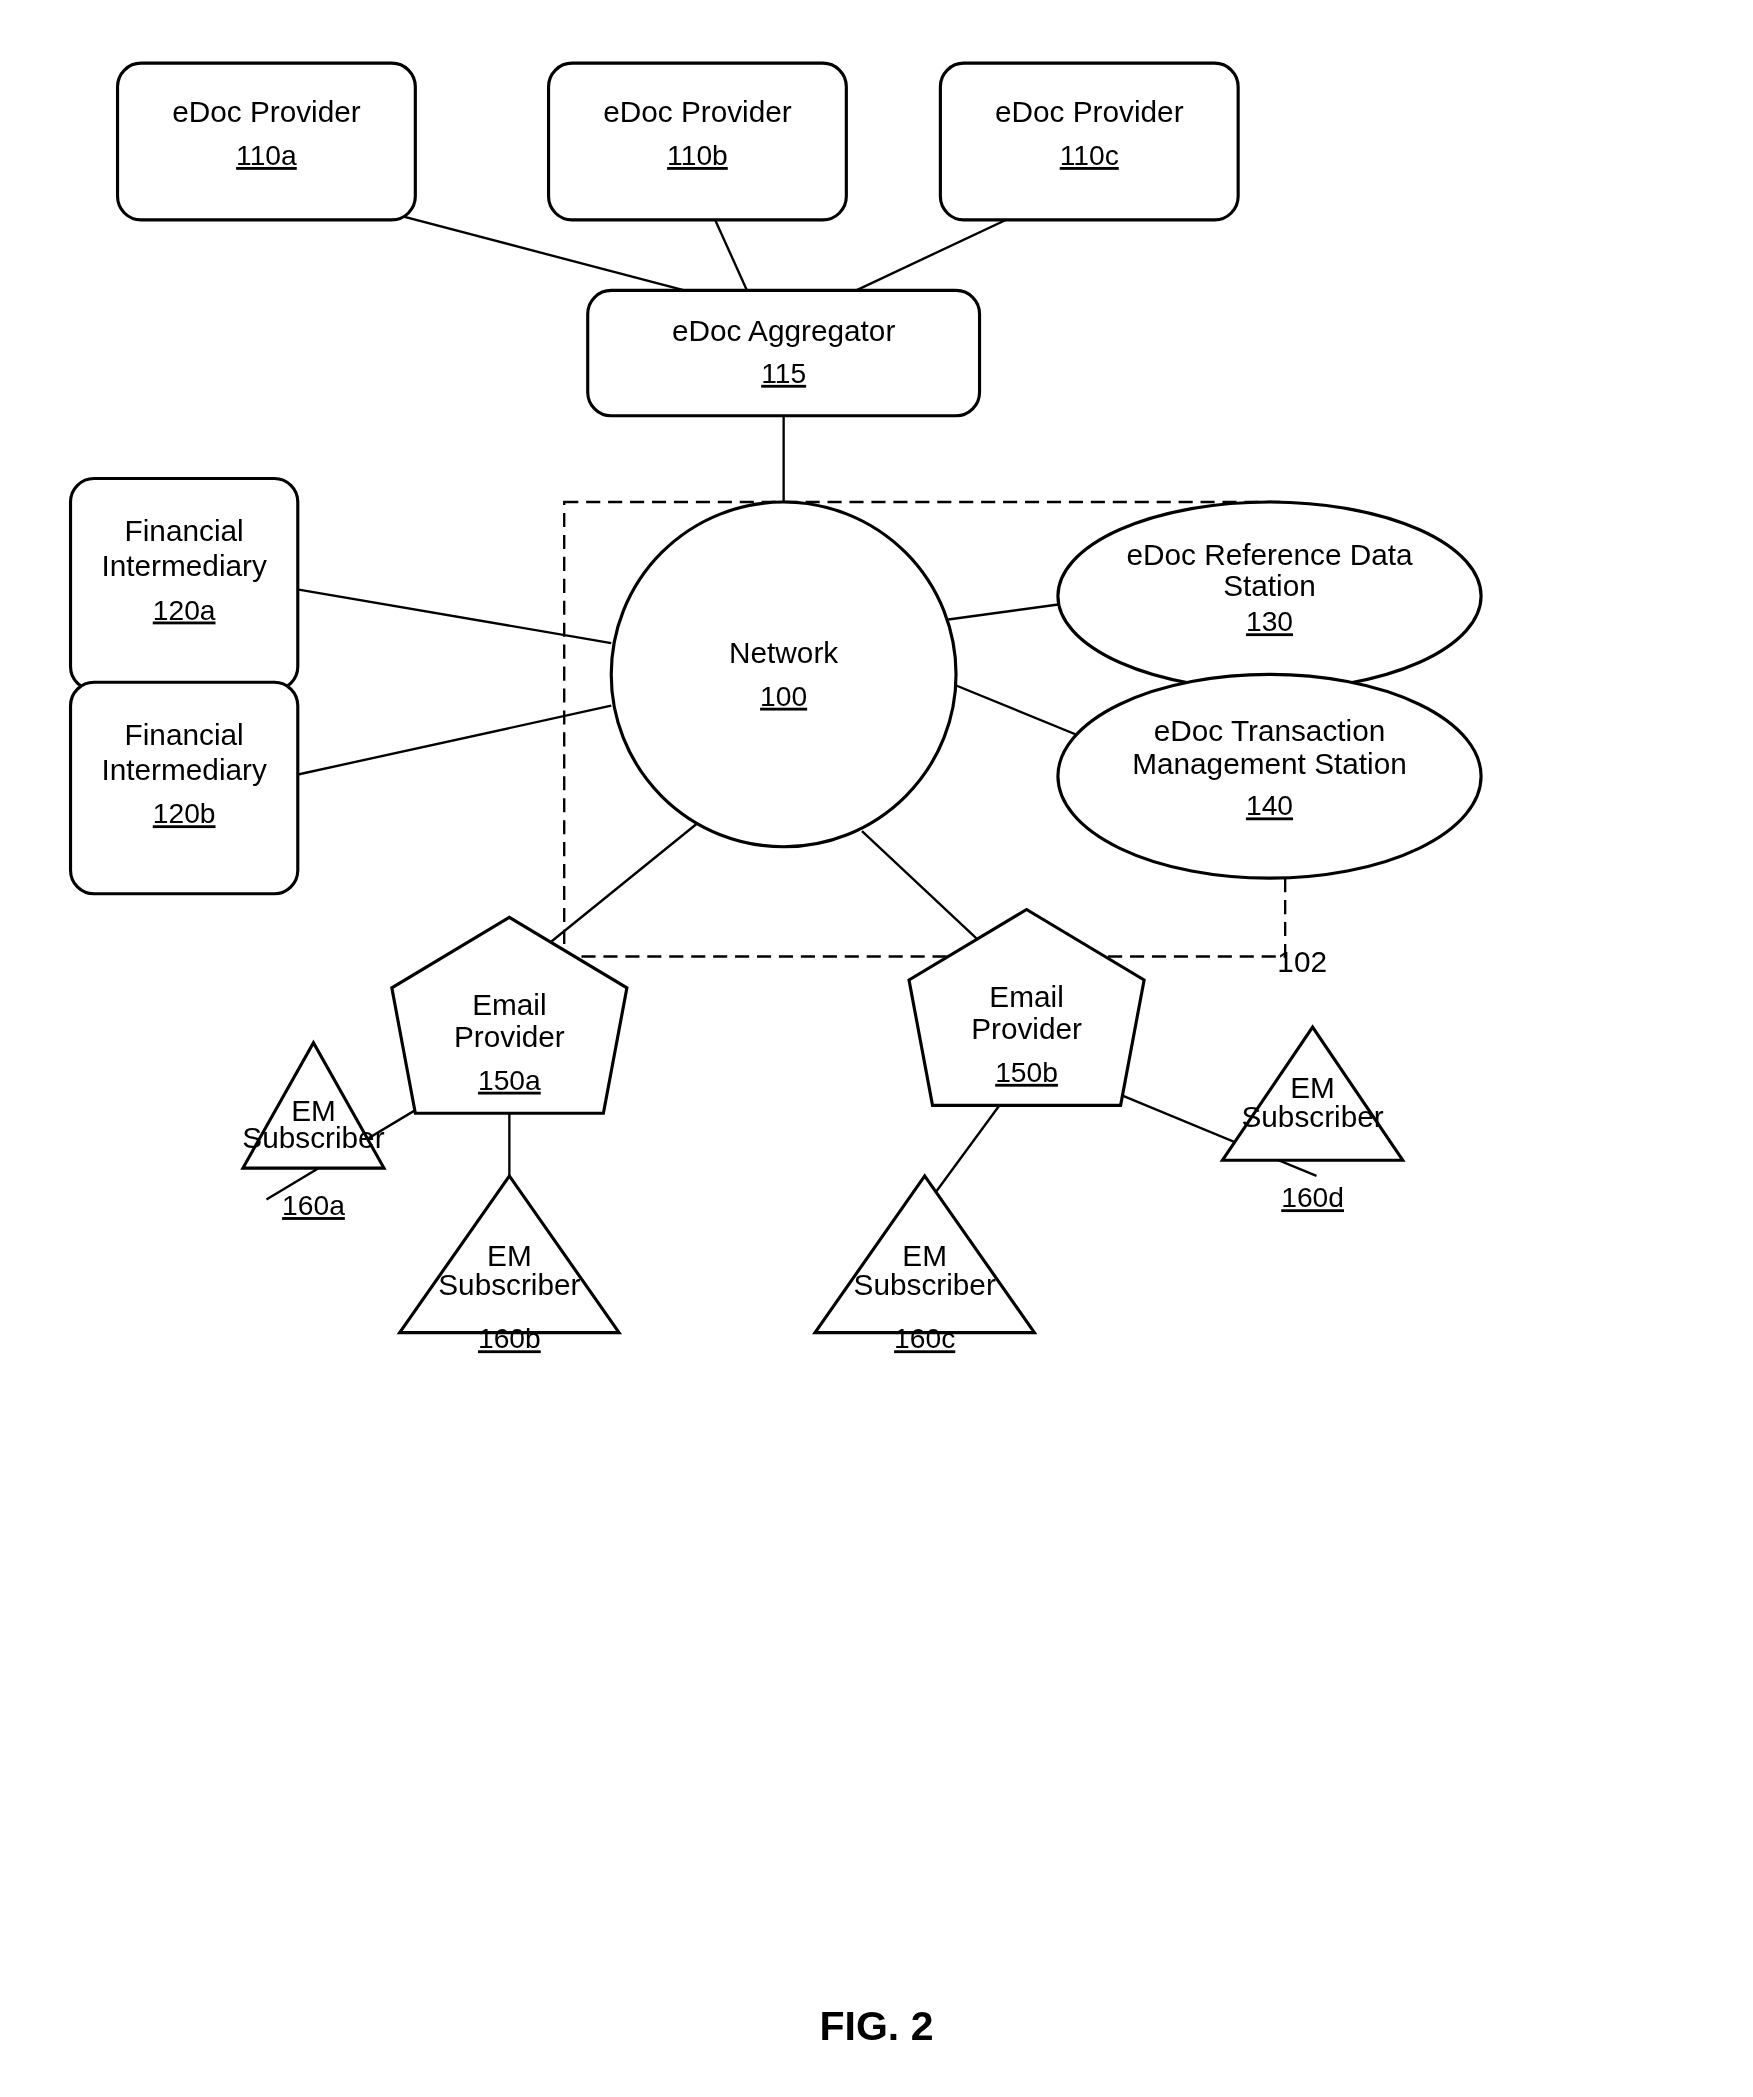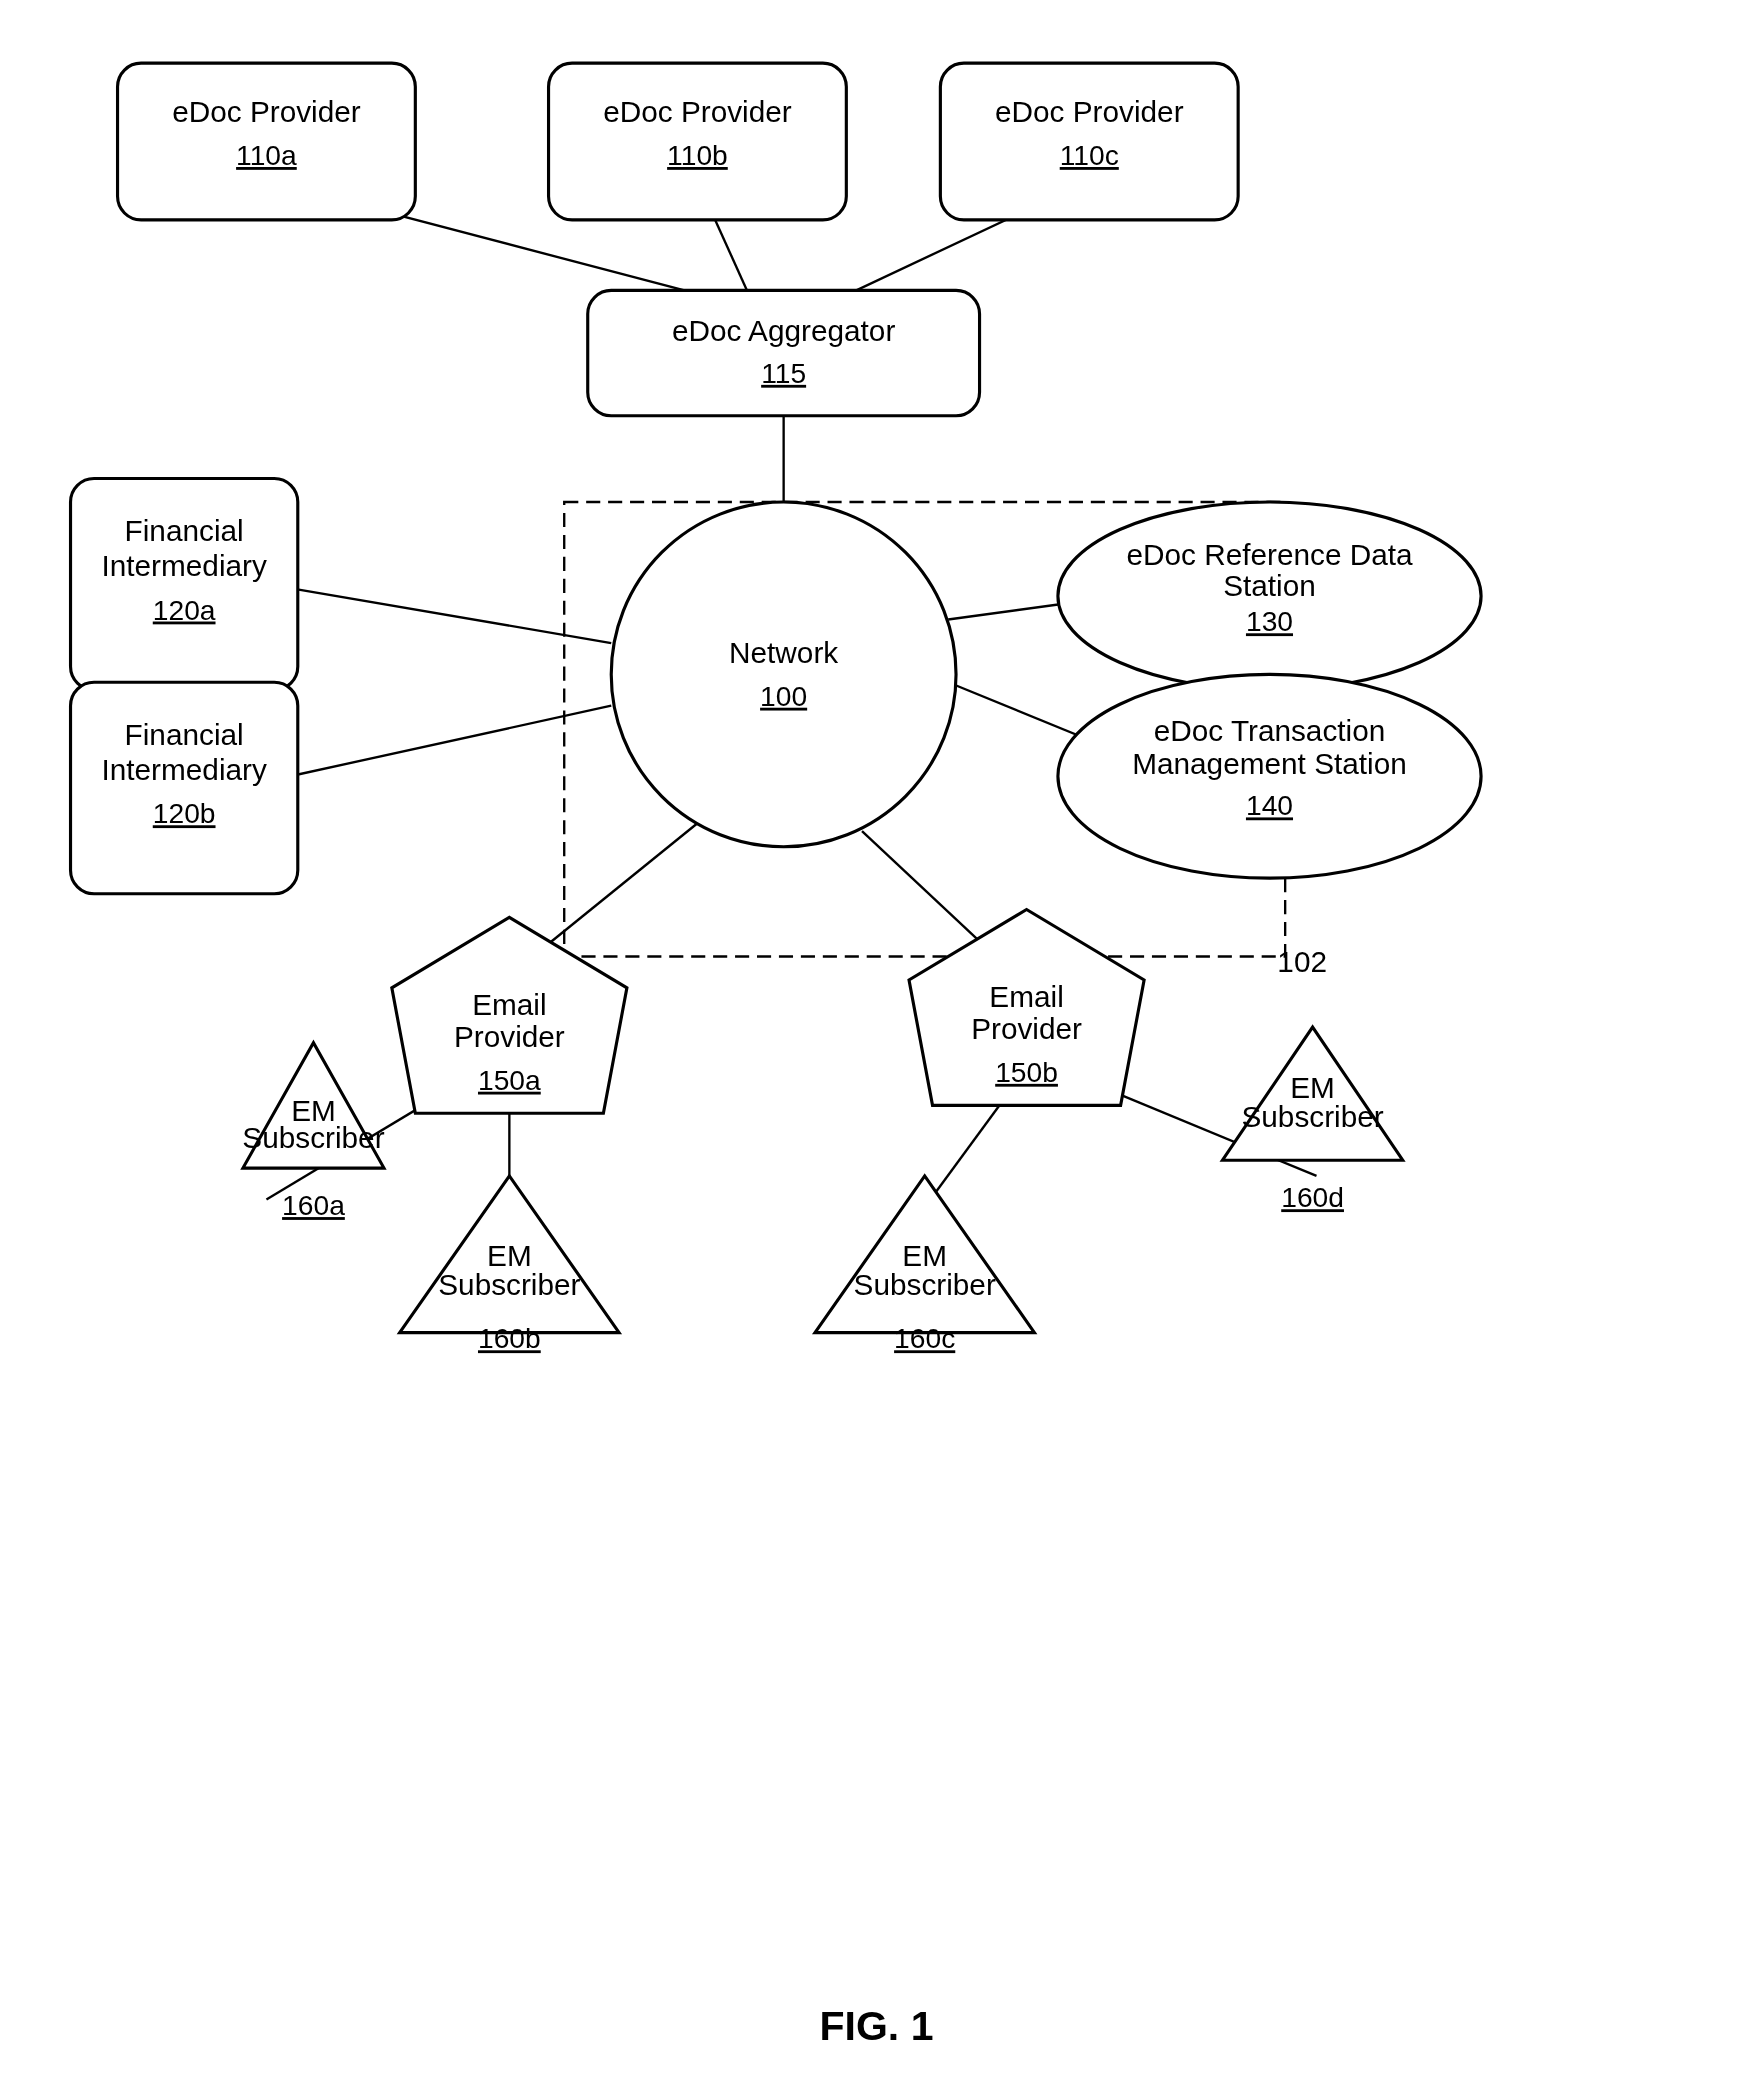--- a/index.html
+++ b/index.html
@@ -145,14 +145,14 @@
     <text x="1180" y="1720" text-anchor="middle" class="id-label" font-size="32">160c</text>
 
     <polygon points="1560,1480 1790,1480 1675,1310" fill="#fff" stroke="#000" stroke-width="4"></polygon>
     <text x="1675" y="1400" text-anchor="middle" font-size="32">EM</text>
     <text x="1675" y="1437" text-anchor="middle" font-size="32">Subscriber</text>
     <text x="1675" y="1540" text-anchor="middle" class="id-label" font-size="32">160d</text>
 
   </svg>
 </div>
 
-<div class="fig-label">FIG. 1</div>
+<div class="fig-label">FIG. 2</div>
 
 
 </body></html>

